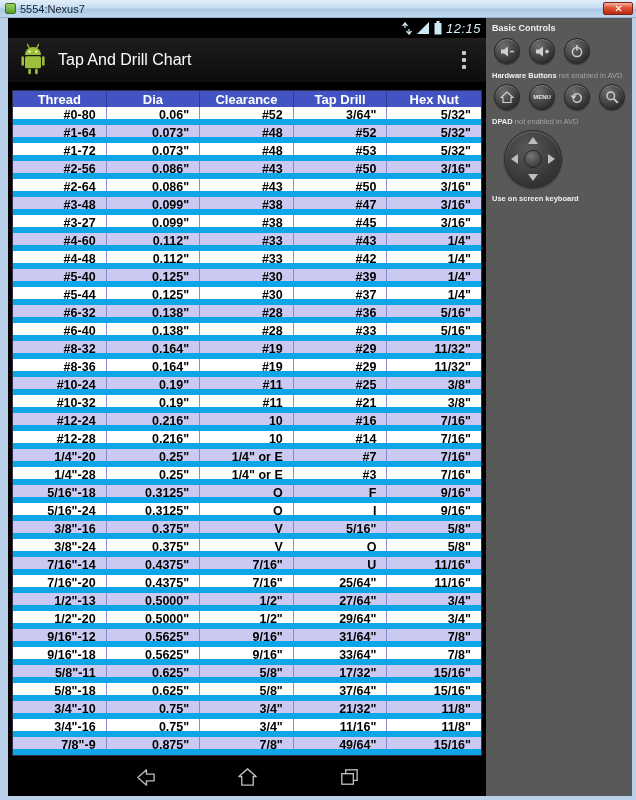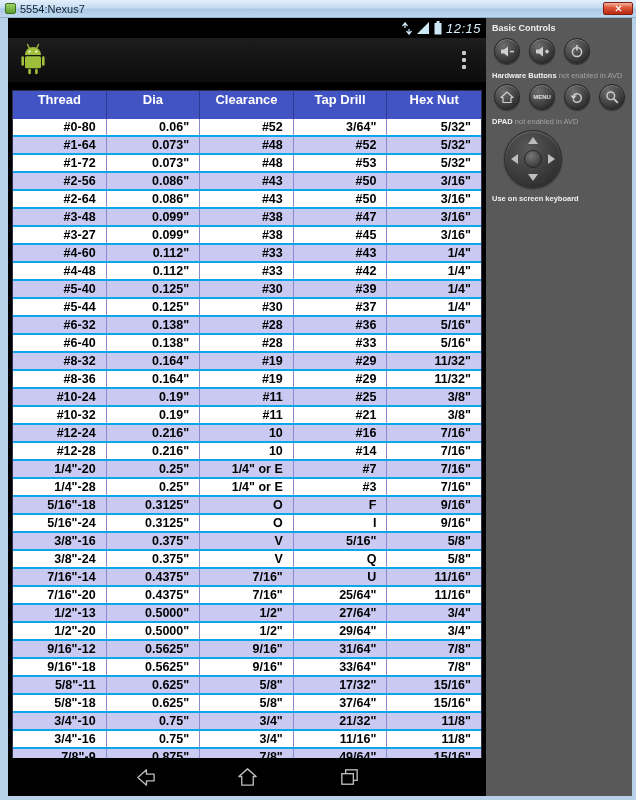--- a/index.html
+++ b/index.html
@@ -27,24 +27,24 @@
   .action-bar { height:44px; flex:0 0 44px; background:linear-gradient(#1d1d1d,#0c0c0c); display:flex; align-items:center; gap:10px; padding:0 10px; }
   .app-title { color:#ffffff; font-size:16px; }
   .overflow { margin-left:auto; width:24px; height:34px; display:flex; flex-direction:column; align-items:center; justify-content:center; gap:3px; }
   .overflow i { width:4px; height:4px; background:#c9c9c9; border-radius:1px; display:block; }
 
   .content { flex:1; min-height:0; background:#000; padding:8px 4px 0 4px; overflow:hidden; }
 
   
   .dtable { width:100%; background:#ffffff; border:1px solid #30304a; }
   .t-title { height:17px; line-height:17px; text-align:center; font-size:13px; font-weight:bold; color:#000; background:#fff; }
-  .t-head { display:flex; height:28px; background:#4253c4; }
+  .t-head { display:flex; height:16px; background:#4253c4; }
   .t-head .hcell { width:20%; color:#fff; font-weight:bold; font-size:13px; line-height:18px; text-align:center; border-right:1px solid #2c3a96; }
   .t-head .hcell:last-child { border-right:none; }
-  .trow { display:flex; height:18px; background:#ffffff; border-bottom:2px solid #0ea5e9; }
+  .trow { display:flex; height:18px; background:#ffffff; border-bottom:6px solid #0ea5e9; }
   .trow:nth-child(even) { background:#c9c9f1; }
   .tcell { width:20%; font-size:12.5px; font-weight:bold; color:#000; line-height:17px; text-align:right; padding-right:10px; border-right:1px solid #8a8ad0; overflow:hidden; white-space:nowrap; }
   .tcell:last-child { border-right:none; }
 
   
   .nav-bar { height:38px; flex:0 0 38px; background:#000; display:flex; align-items:center; justify-content:center; gap:78px; }
   .nav-btn { width:24px; height:24px; display:flex; align-items:center; justify-content:center; }
 
   
   .sidebar { flex:1; background:#595959; padding:3px 6px; color:#ddd; overflow:hidden; }
@@ -110,20 +110,21 @@
           </g>
           <path d="M7 12 a8 8 0 0 1 16 0 Z" fill="#9fbf3b"></path>
           <circle cx="11.6" cy="8.6" r="1.1" fill="#ffffff"></circle>
             <circle cx="18.4" cy="8.6" r="1.1" fill="#ffffff"></circle>
           <rect x="7" y="13.2" width="16" height="12" rx="1.5" fill="#9fbf3b"></rect>
           <rect x="3.4" y="13.2" width="2.6" height="9.5" rx="1.3" fill="#9fbf3b"></rect>
           <rect x="24" y="13.2" width="2.6" height="9.5" rx="1.3" fill="#9fbf3b"></rect>
           <rect x="10.3" y="25.7" width="2.6" height="5.5" rx="1.3" fill="#9fbf3b"></rect>
           <rect x="17.1" y="25.7" width="2.6" height="5.5" rx="1.3" fill="#9fbf3b"></rect>
         </svg>
+        <span class="app-title">Tap And Drill Chart</span>
         <span class="overflow">
           <i></i>
             <i></i>
             <i></i>
         </span>
       </div>
 
       <div class="content">
         <div class="dtable">
           <div class="t-head">

